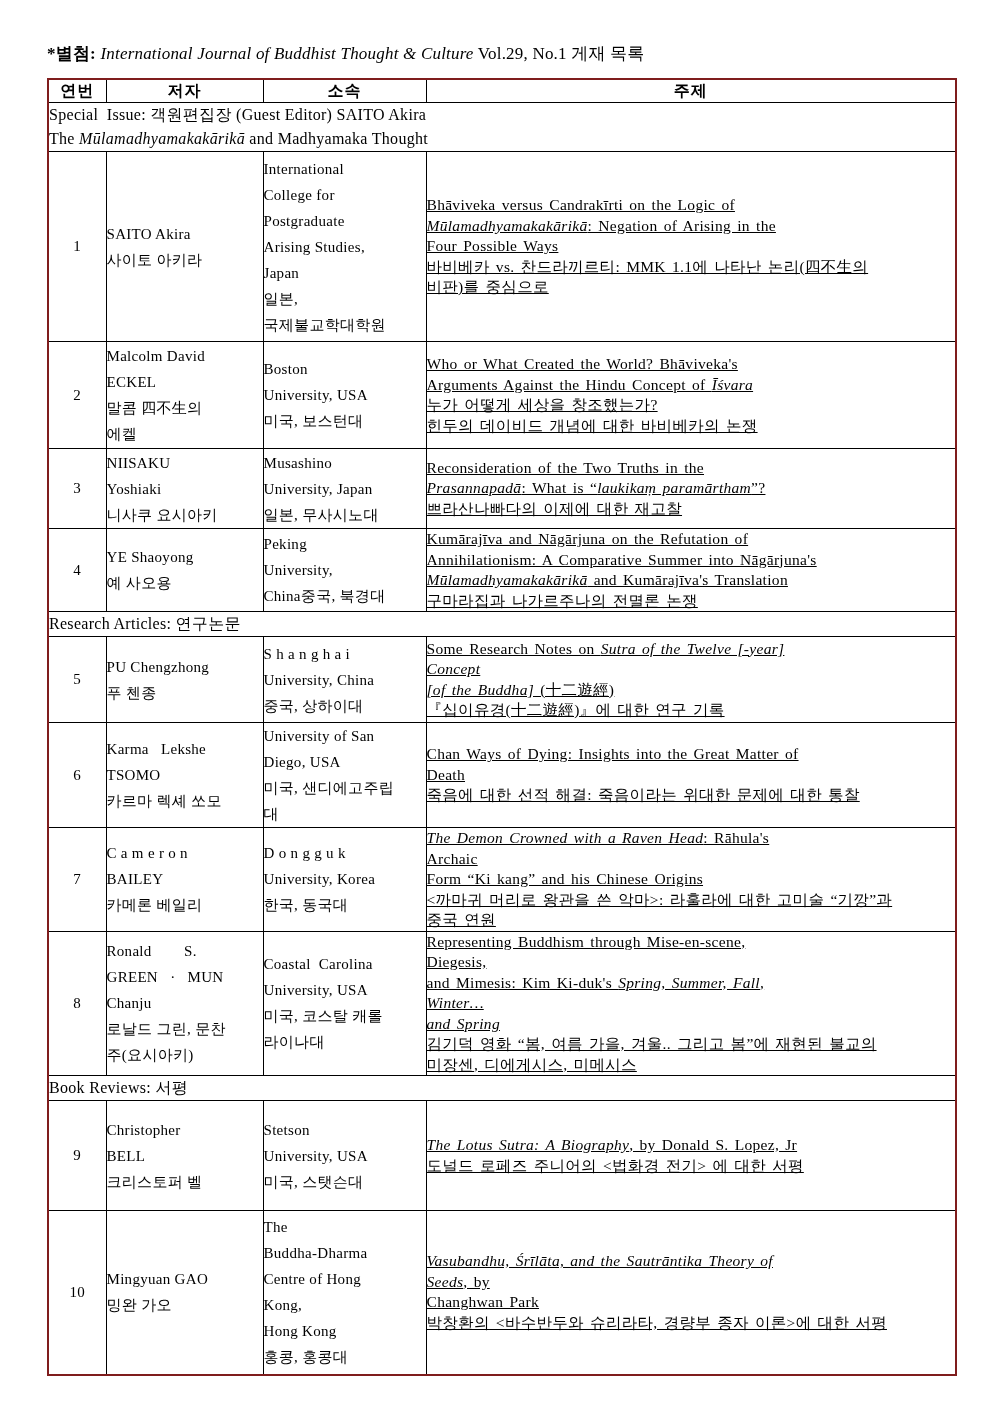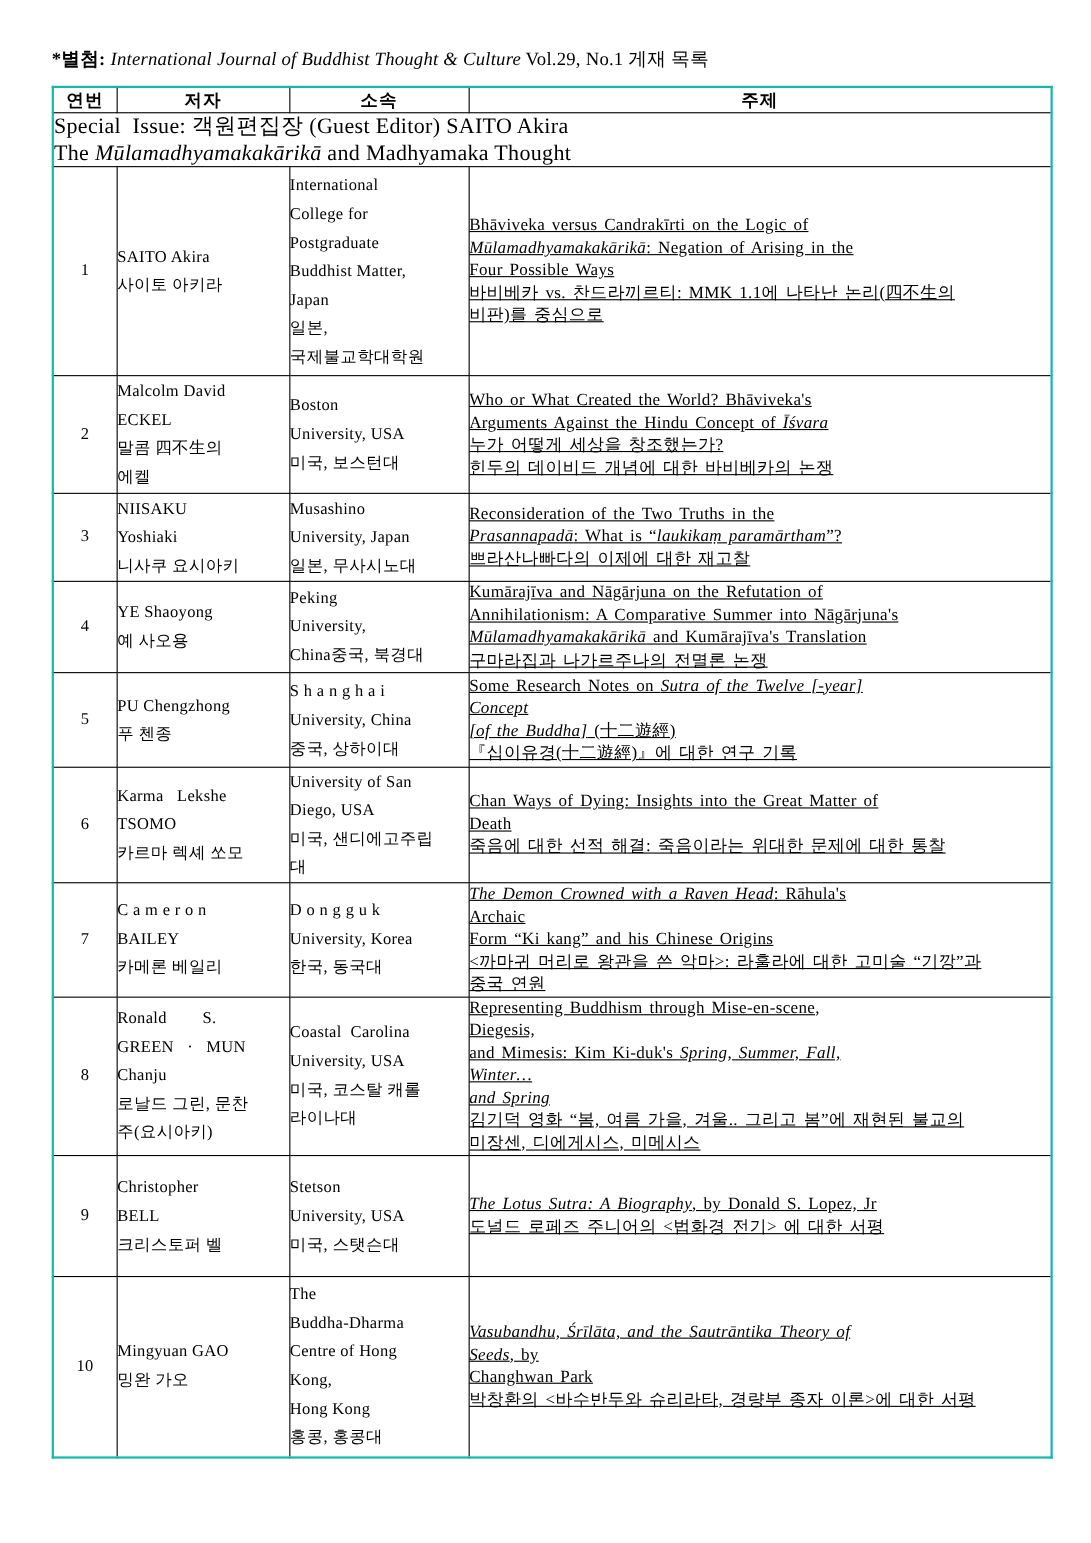--- a/index.html
+++ b/index.html
@@ -7,28 +7,28 @@
     width:992px;height:1403px;
     font-family:"Liberation Serif","DejaVu Serif",serif;
     color:#000;-webkit-font-smoothing:antialiased;
   }
   .page{position:relative;padding:42px 37px 0 47px;}
   .caption{font-size:17px;letter-spacing:.2px;margin:0 0 13px 0;white-space:pre-wrap;}
   .caption .pfx{font-weight:bold;}
   .caption i{font-style:italic;}
   table.doc{
     border-collapse:collapse;table-layout:fixed;width:908px;
-    border:2px solid #14b8a6;letter-spacing:.3px;
+    border:2px solid #7f1d1d;letter-spacing:.3px;
   }
   table.doc th,table.doc td{border:1px solid #000;vertical-align:middle;padding:0;}
   th{font-size:16px;font-weight:600;height:22px;text-align:center;letter-spacing:1px;}
   td.num{ text-align:center;font-size:15px;}
   td.author,td.affil{font-size:15px;line-height:26px;padding:2px 4px 2px 10px;}
   td.subject{font-size:15.5px;line-height:20.5px;padding:3px 6px 3px 8px;word-spacing:2px;text-decoration:underline;}
-  td.section{font-size:20px;line-height:24px;padding:0 4px 0 6px;}
+  td.section{font-size:16px;line-height:24px;padding:0 4px 0 6px;}
   .line{white-space:pre-wrap;}
   i{font-style:italic;}
 </style>
 </head>
 <body>
 
 <div class="page">
   <div class="caption"><span class="pfx">*별첨: </span><i>International Journal of Buddhist Thought &amp; Culture</i><span> Vol.29, No.1 게재 목록</span></div>
 
   <table class="doc">
@@ -56,21 +56,21 @@
         <tr style="height: 190px;">
           <td class="num">1</td>
           <td class="author">
             <div class="line">SAITO Akira</div>
             <div class="line">사이토 아키라</div>
           </td>
           <td class="affil">
             <div class="line">International</div>
             <div class="line">College for</div>
             <div class="line">Postgraduate</div>
-            <div class="line">Buddhist Matter,</div>
+            <div class="line">Arising Studies,</div>
             <div class="line">Japan</div>
             <div class="line">일본,</div>
             <div class="line">국제불교학대학원</div>
           </td>
           <td class="subject">
             <div class="line"><span>Bhāviveka versus Candrakīrti on the Logic of</span></div>
             <div class="line"><i>Mūlamadhyamakakārikā</i><span>: Negation of Arising in the</span></div>
             <div class="line"><span>Four Possible Ways</span></div>
             <div class="line"><span>바비베카 vs. 찬드라끼르티: MMK 1.1에 나타난 논리(四不生의</span></div>
             <div class="line"><span>비판)를 중심으로</span></div>
@@ -123,20 +123,25 @@
           <td class="affil">
             <div class="line">Peking</div>
             <div class="line">University,</div>
             <div class="line">China중국, 북경대</div>
           </td>
           <td class="subject">
             <div class="line"><span>Kumārajīva and Nāgārjuna on the Refutation of</span></div>
             <div class="line"><span>Annihilationism: A Comparative Summer into Nāgārjuna's</span></div>
             <div class="line"><i>Mūlamadhyamakakārikā</i><span> and Kumārajīva's Translation</span></div>
             <div class="line"><span>구마라집과 나가르주나의 전멸론 논쟁</span></div>
+          </td>
+        </tr>
+        <tr style="height: 24px;">
+          <td colspan="4" class="section">
+            <div class="line"><span>Research Articles: 연구논문</span></div>
           </td>
         </tr>
         <tr style="height: 86px;">
           <td class="num">5</td>
           <td class="author">
             <div class="line">PU Chengzhong</div>
             <div class="line">푸 첸종</div>
           </td>
           <td class="affil">
             <div class="line">S h a n g h a i</div>
@@ -207,20 +212,25 @@
           <td class="subject">
             <div class="line"><span>Representing Buddhism through Mise-en-scene,</span></div>
             <div class="line"><span>Diegesis,</span></div>
             <div class="line"><span>and Mimesis: Kim Ki-duk's </span><i>Spring, Summer, Fall,</i></div>
             <div class="line"><i>Winter…</i></div>
             <div class="line"><i>and Spring</i></div>
             <div class="line"><span>김기덕 영화 “봄, 여름 가을, 겨울.. 그리고 봄”에 재현된 불교의</span></div>
             <div class="line"><span>미장센, 디에게시스, 미메시스</span></div>
           </td>
         </tr>
+        <tr style="height: 23px;">
+          <td colspan="4" class="section">
+            <div class="line"><span>Book Reviews: 서평</span></div>
+          </td>
+        </tr>
         <tr style="height: 110px;">
           <td class="num">9</td>
           <td class="author">
             <div class="line">Christopher</div>
             <div class="line">BELL</div>
             <div class="line">크리스토퍼 벨</div>
           </td>
           <td class="affil">
             <div class="line">Stetson</div>
             <div class="line">University, USA</div>

